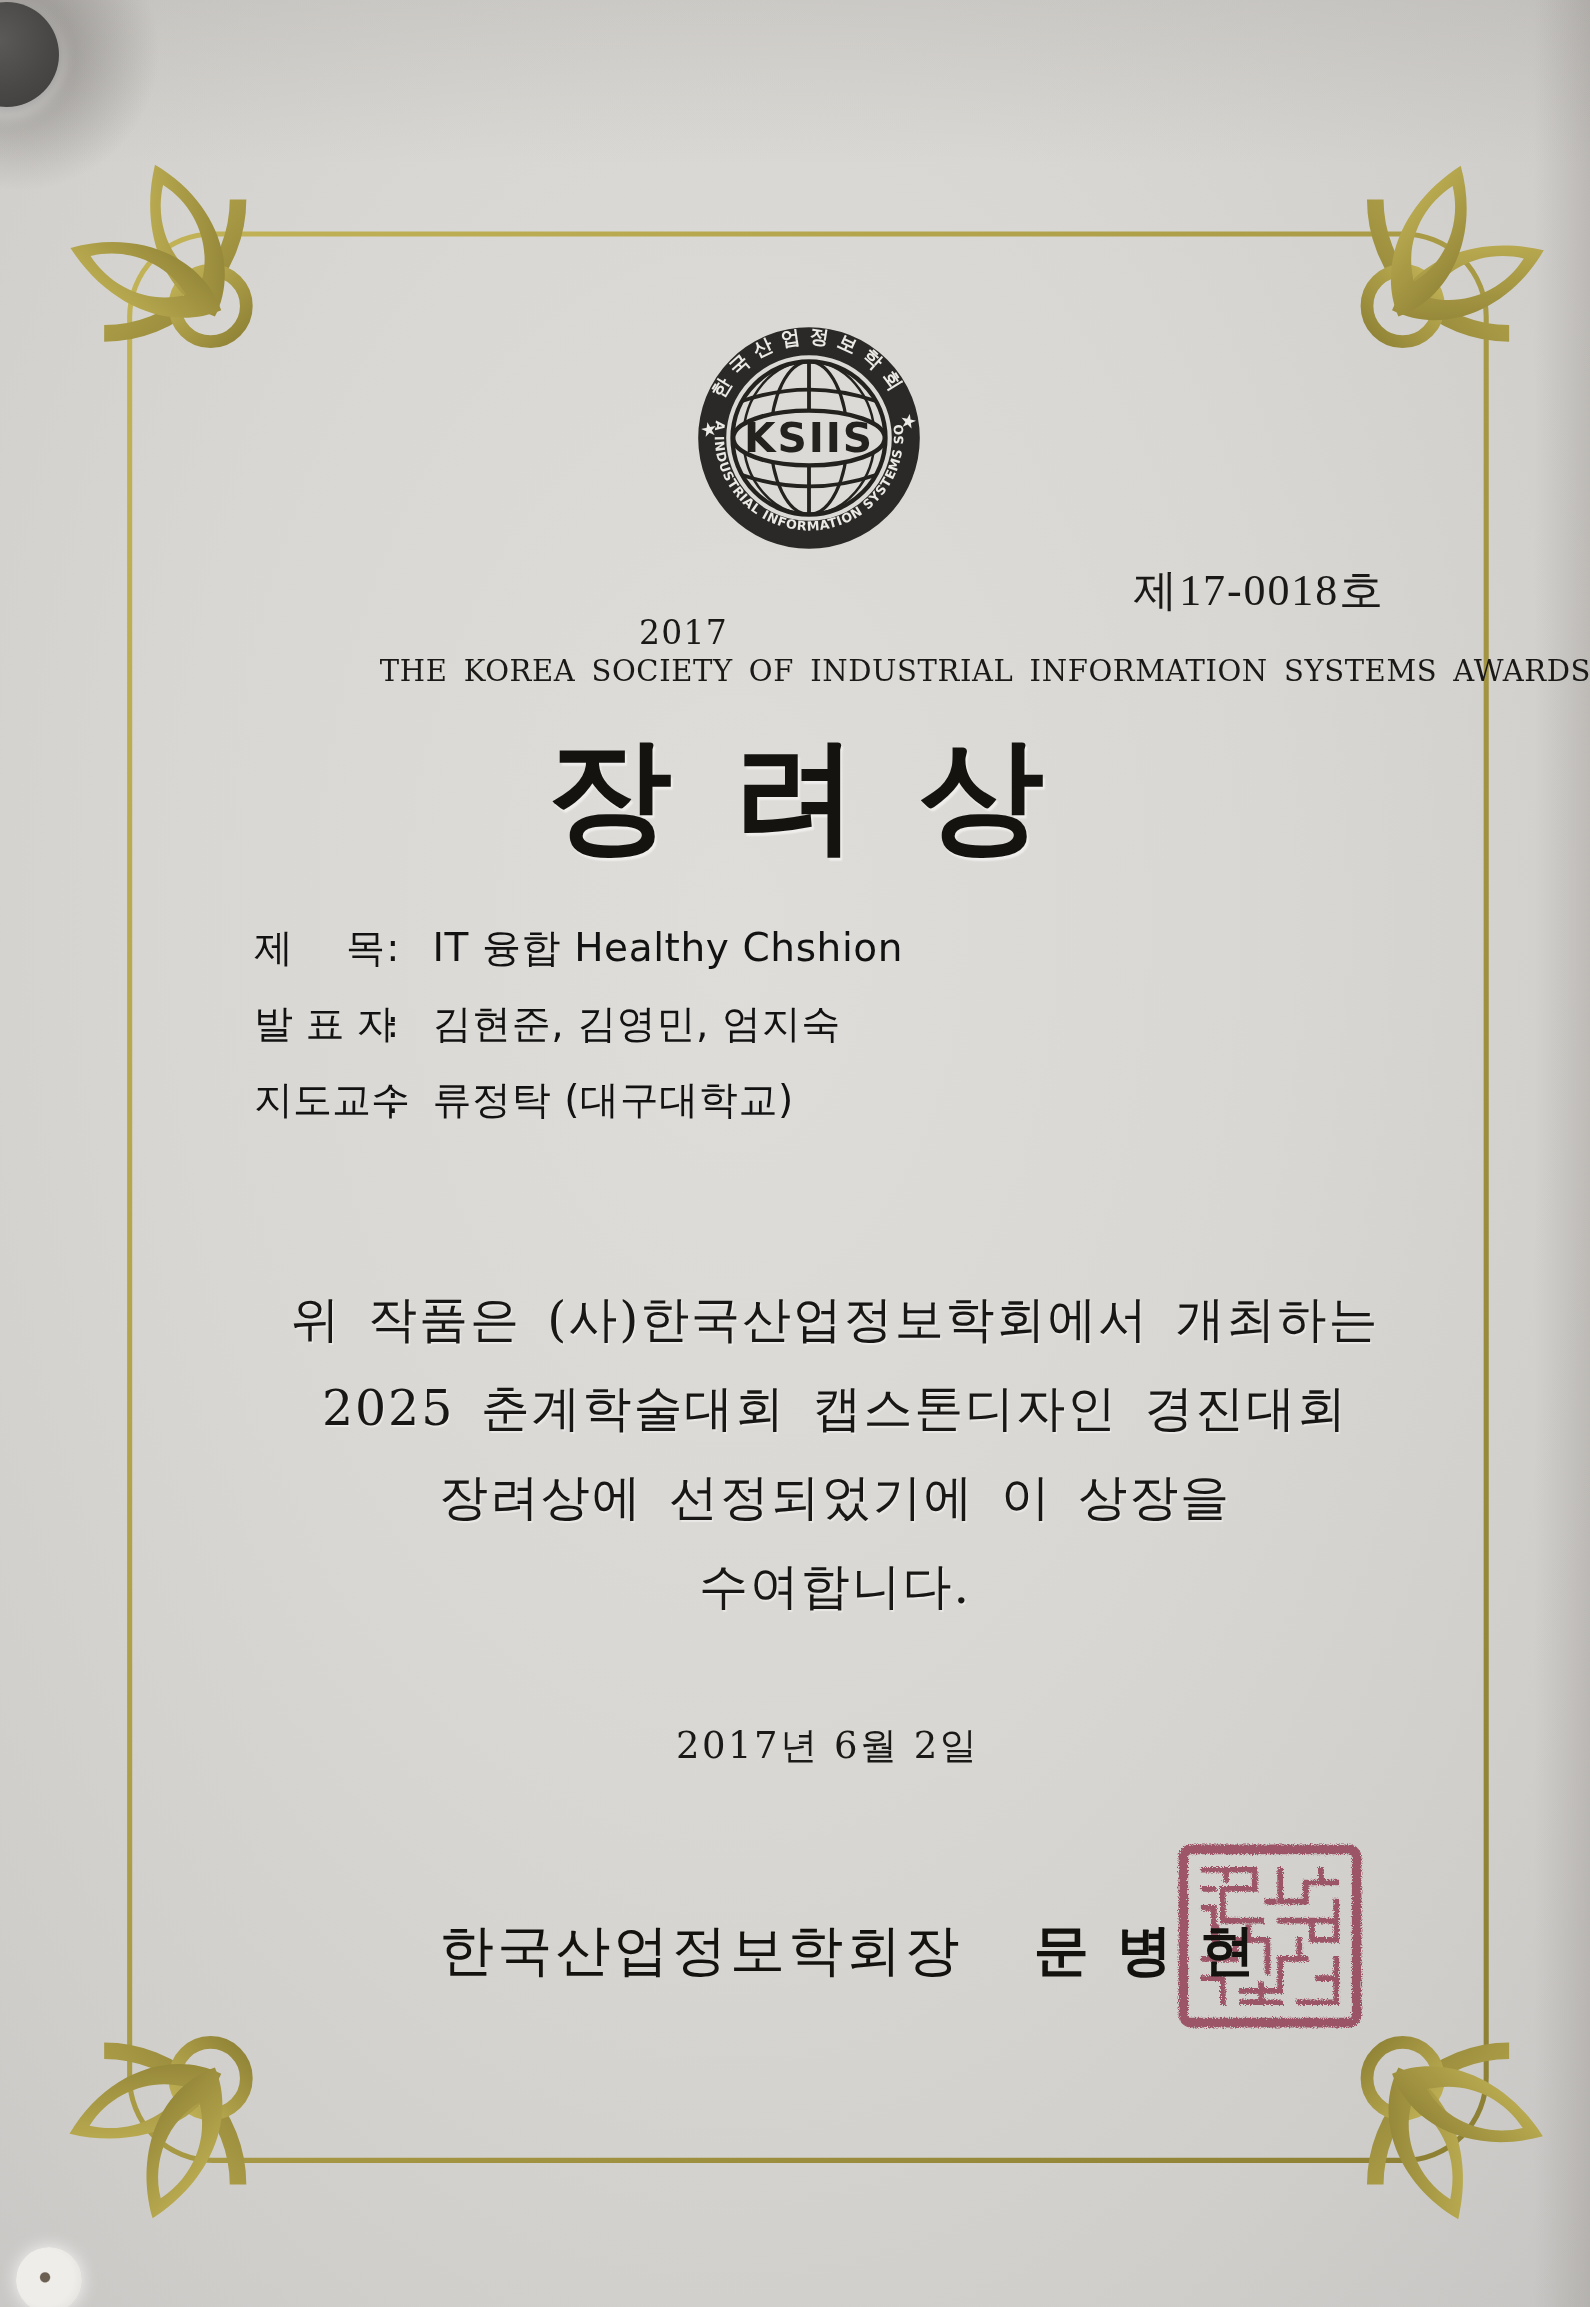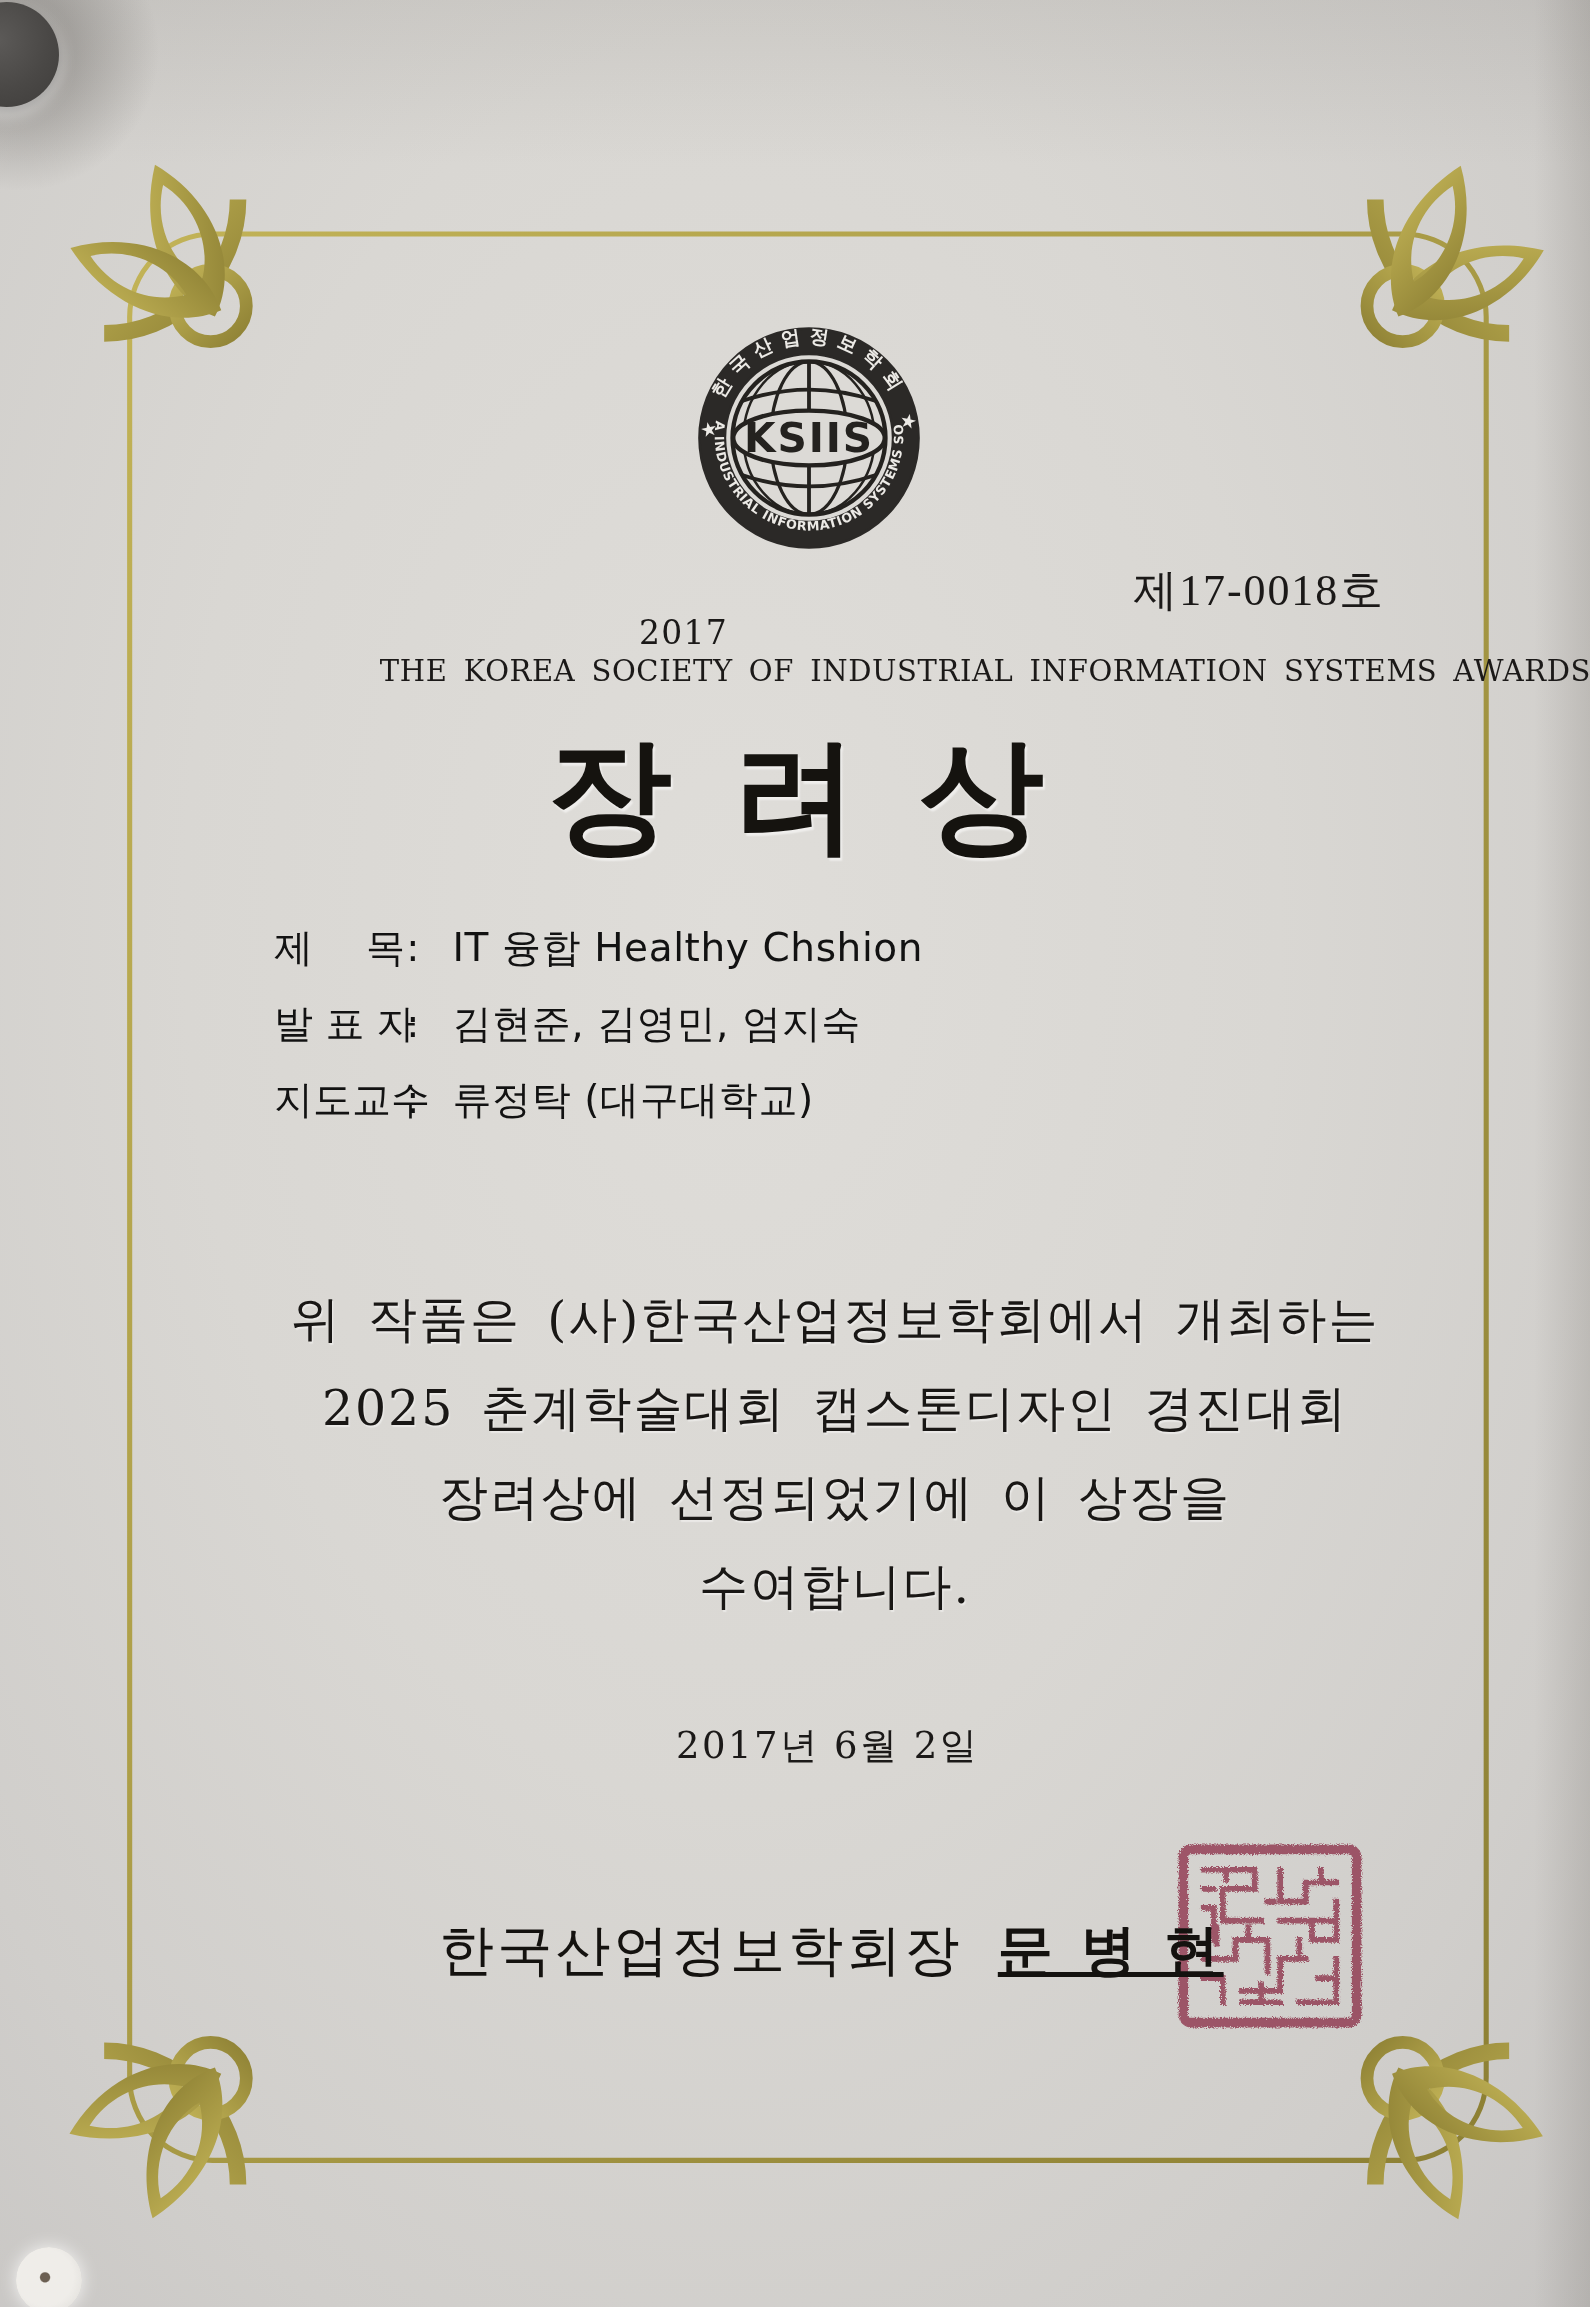--- a/index.html
+++ b/index.html
@@ -38,30 +38,30 @@
   
   .serial{right:206px;top:561px;font-size:44px;letter-spacing:1.9px;z-index:3;font-family:Liberation Serif, serif;}
   .year{left:0;width:1367px;top:613px;text-align:center;font-size:33px;letter-spacing:1.3px;z-index:3;}
   .org-en{left:0;width:1591px;top:654px;text-align:right;font-size:29px;letter-spacing:0.6px;word-spacing:6.4px;z-index:3;}
   .title{
     left:0;width:1591px;top:713px;margin:0;text-align:center;
     font-size:125px;font-weight:900;letter-spacing:61px;padding-left:61px;box-sizing:border-box;
     color:#15130f;text-shadow:1.9px 2.5px 1.9px rgba(255,255,255,.55);z-index:3;
   }
   .fields{left:254px;top:910px;z-index:3;font-family:"DejaVu Sans","Liberation Sans",sans-serif;font-size:39px;color:#121212;}
-  .fields .row{height:76px;line-height:76px;white-space:nowrap;margin-left:20px;}
+  .fields .row{height:76px;line-height:76px;white-space:nowrap;}
   .fields .lbl{display:inline-block;width:131px;text-align:justify;text-align-last:justify;vertical-align:top;}
   .fields .colon{display:inline-block;margin-left:1.3px;}
   .fields .val{margin-left:33px;letter-spacing:0.6px;}
   .body-block{left:102px;top:1275px;width:1466px;z-index:3;font-size:49px;letter-spacing:1.9px;word-spacing:9px;color:#191715;}
   .body-block .bline{height:89px;line-height:89px;text-align:center;white-space:nowrap;text-shadow:1.3px 1.9px 1.3px rgba(255,255,255,.45);}
   .date{left:676px;top:1721px;font-size:37px;letter-spacing:2.5px;z-index:3;}
   .signature{left:439px;top:1914px;z-index:6;font-size:55px;white-space:nowrap;color:#14120f;}
   .signature .org{letter-spacing:3.2px;}
-  .signature .name{margin-left:35px;letter-spacing:4.5px;font-weight:bold;text-decoration:underline;}
+  .signature .name{margin-left:71px;letter-spacing:4.5px;font-weight:bold;}
   svg.seal{left:1177px;top:1843px;z-index:5;mix-blend-mode:multiply;opacity:.93;}
 </style>
 </head>
 <body>
 
 <div class="page">
 
   <svg class="frame abs" width="1591" height="2307" viewBox="0 0 2495 3619">
     <defs>
       <linearGradient id="gold" x1="0" y1="0" x2="1" y2="1">

